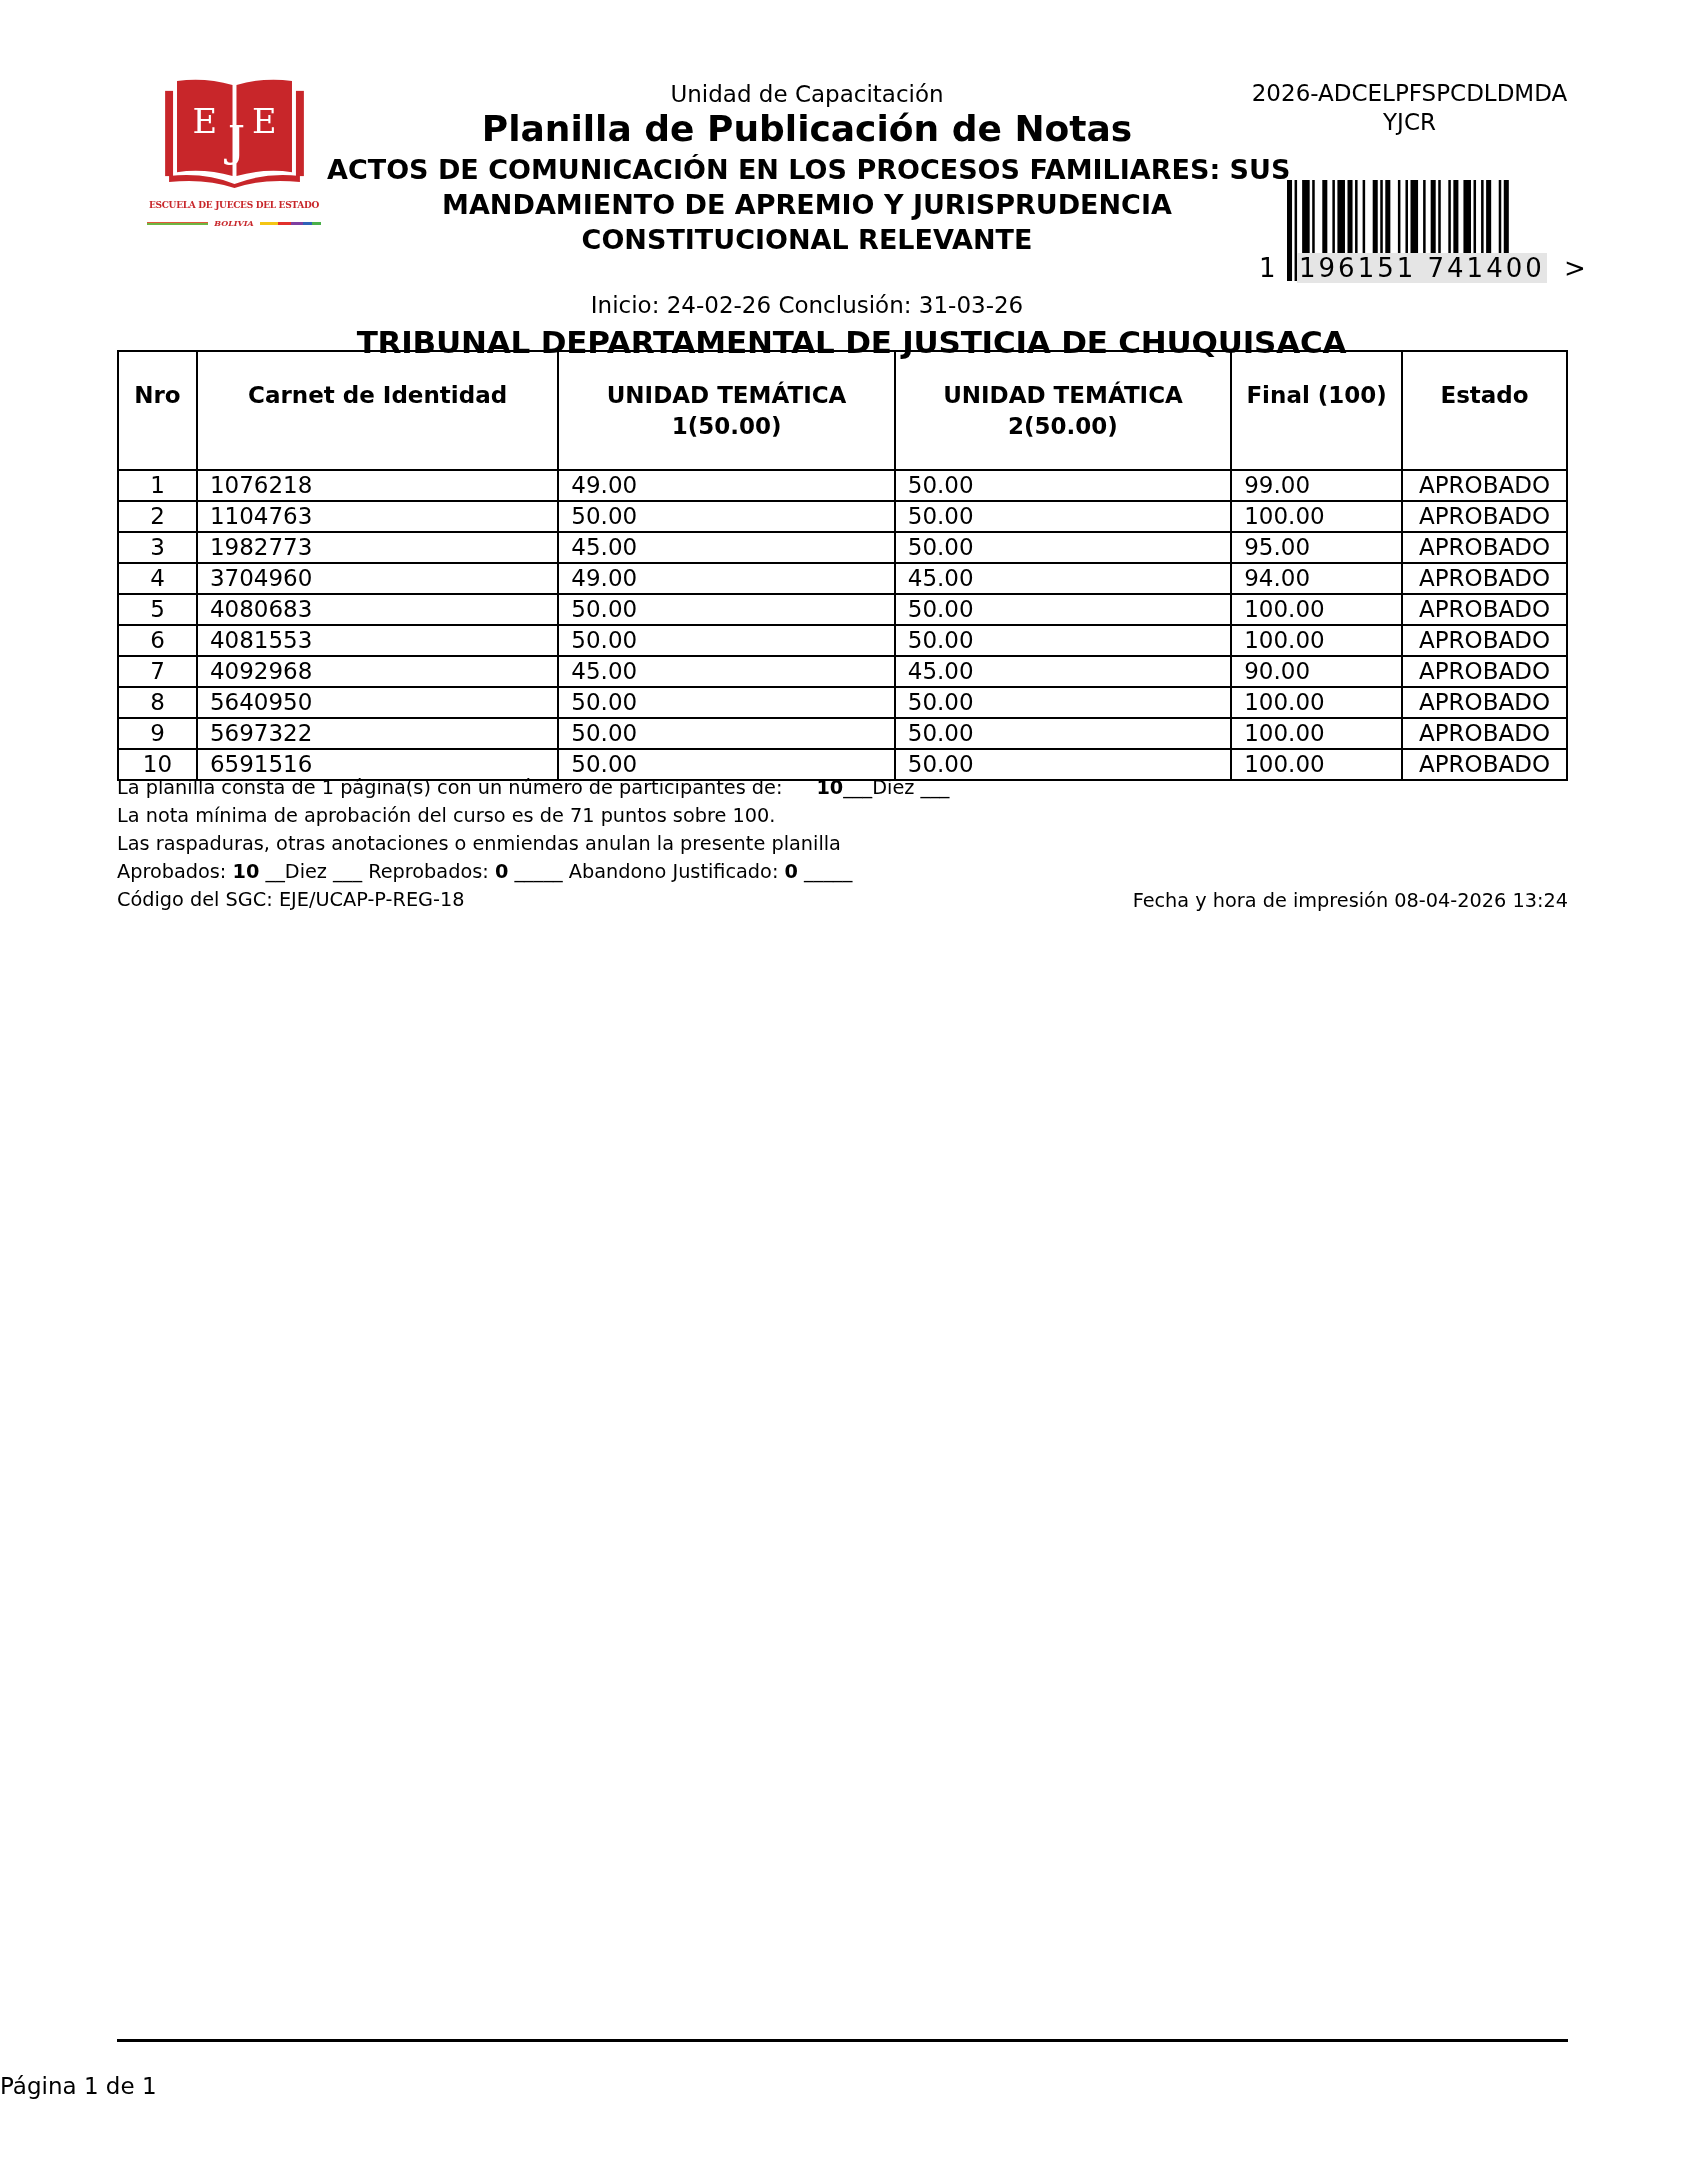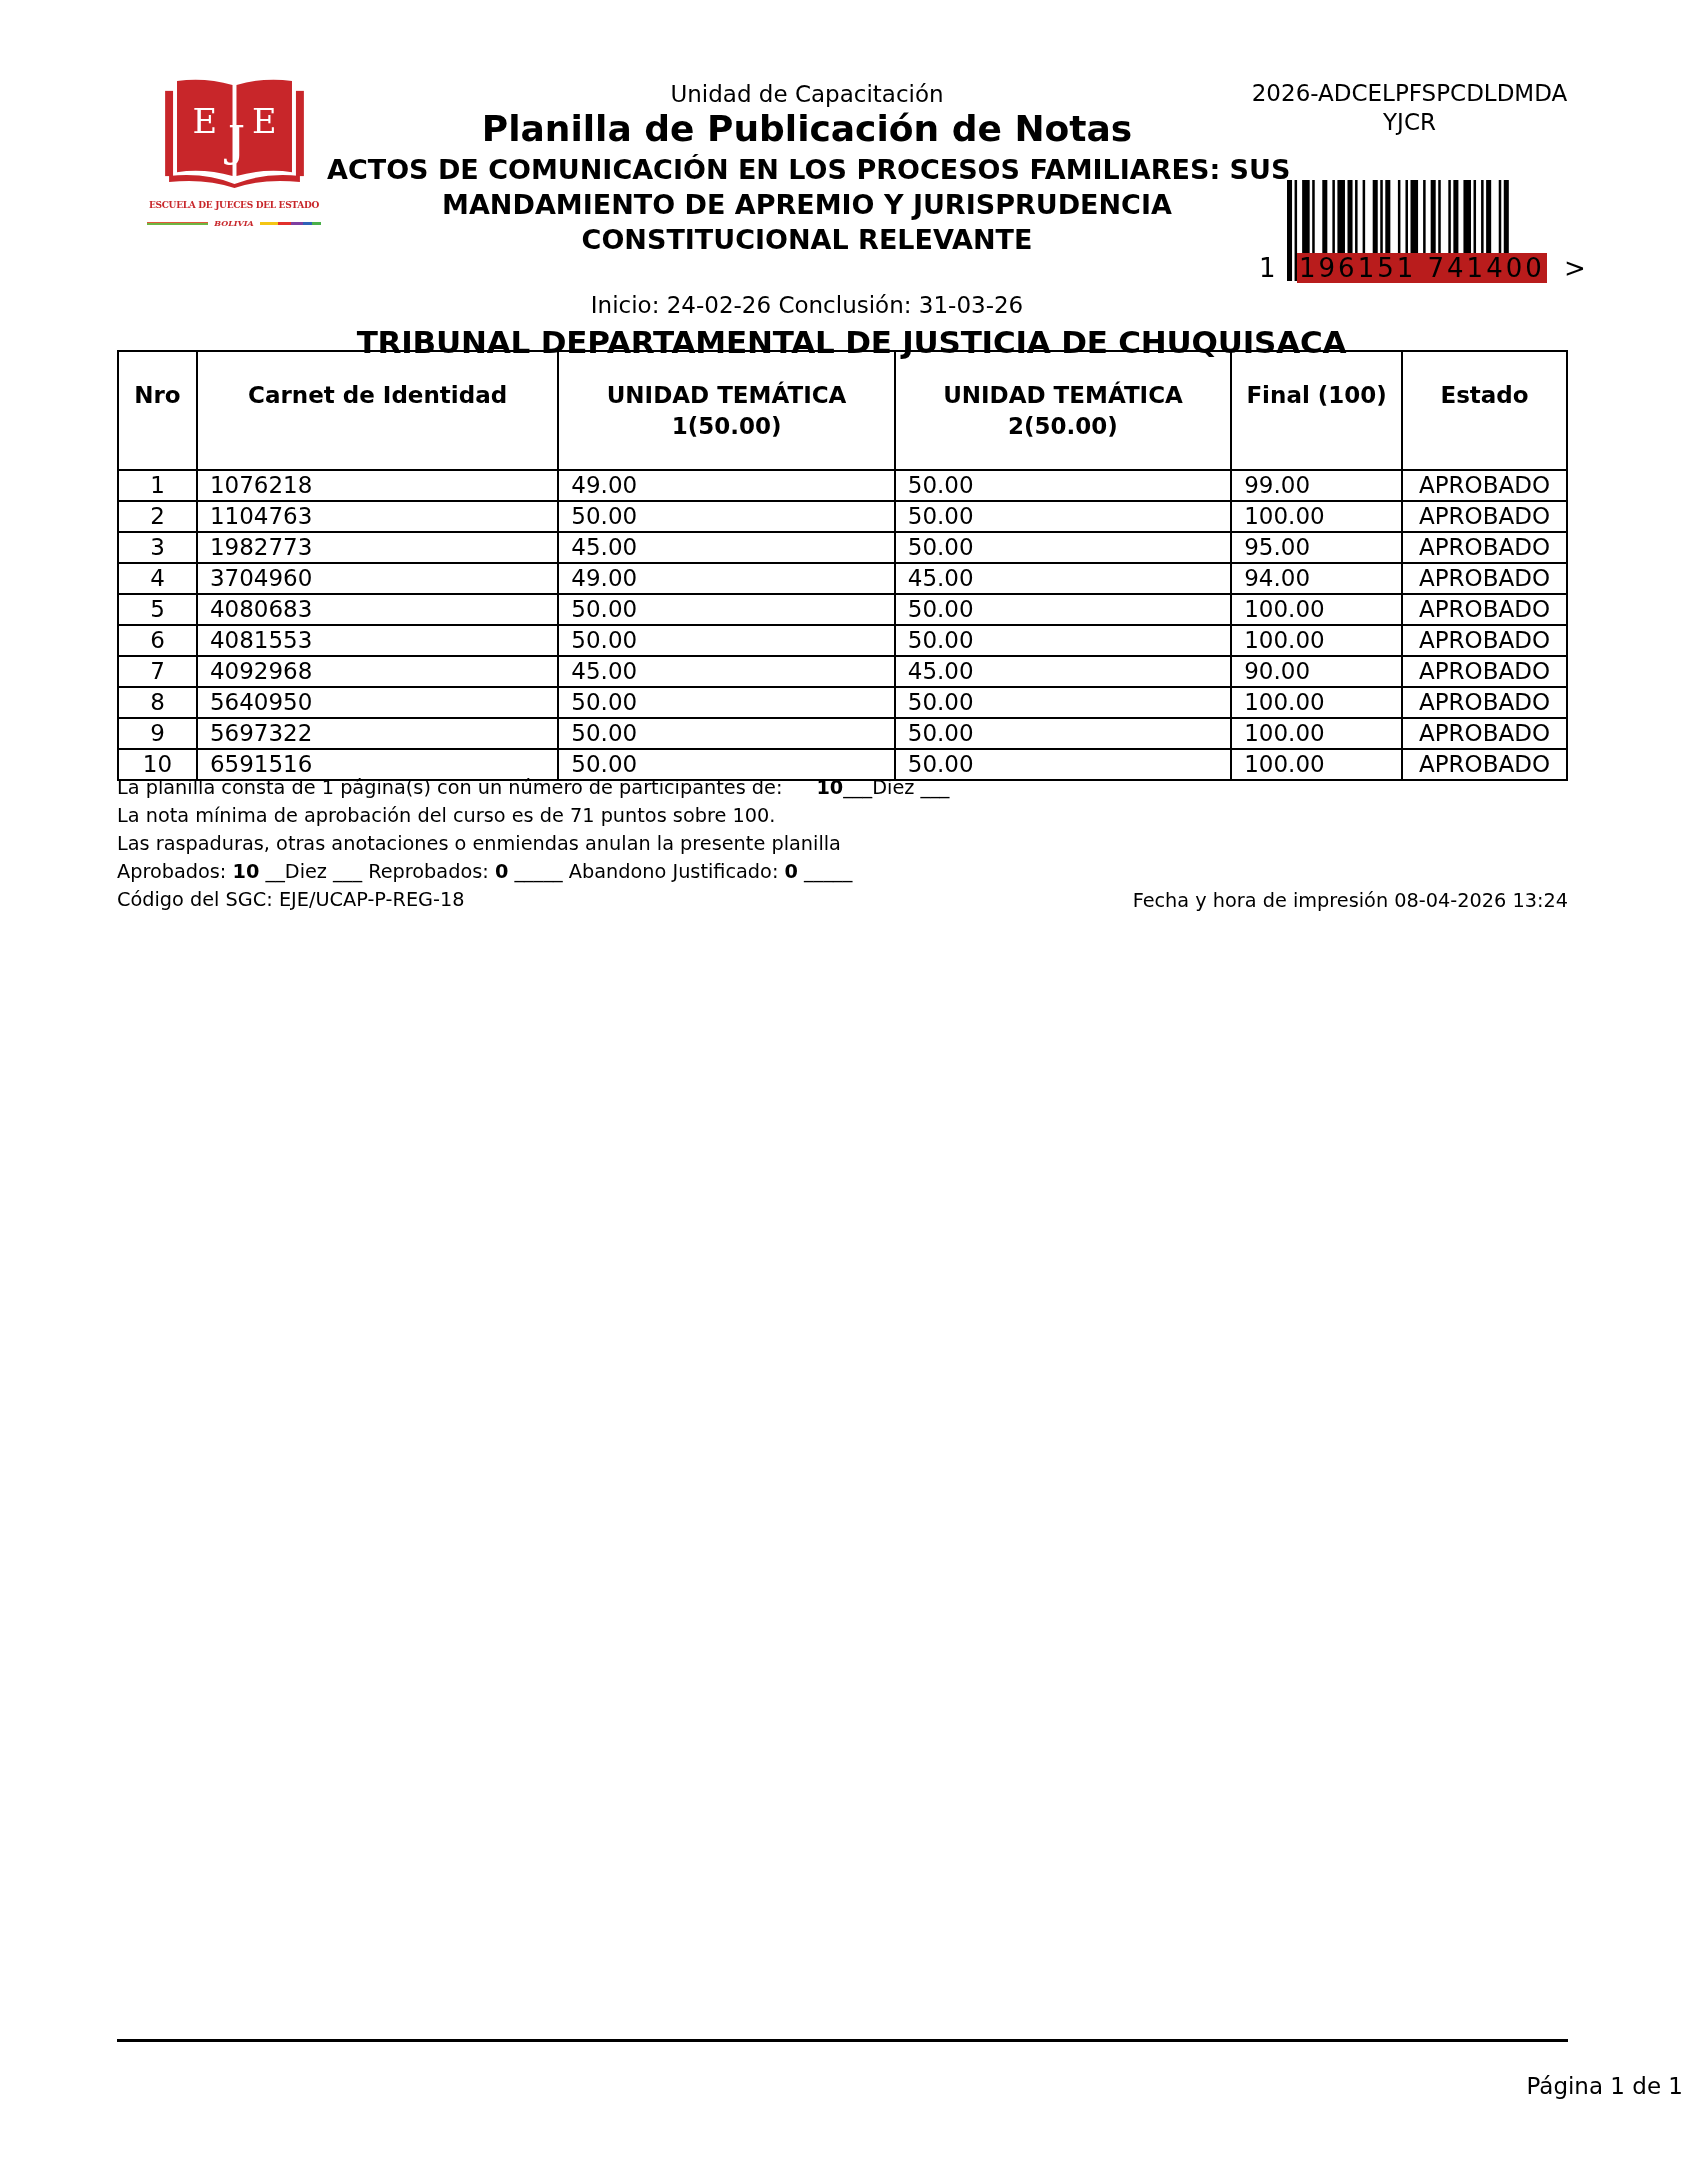--- a/index.html
+++ b/index.html
@@ -29,21 +29,21 @@
   .hdr-dates { top: 290px; font-size: 23px; line-height: 30px; }
   .hdr-tribunal { position: absolute; left: 327px; width: 1049px; top: 325px; text-align: center;
                   font-size: 31px; font-weight: bold; line-height: 34px; letter-spacing: -0.2px; }
 
   
   .code { position: absolute; right: 115px; top: 79px; width: 317px; text-align: center;
           font-size: 23px; line-height: 29px; word-break: break-all; }
   .barcode { position: absolute; left: 1287px; top: 180px; width: 257px; height: 101px; }
   .barcode-left-digit { position: absolute; left: 1259px; top: 253px; font-size: 26px; line-height: 30px; }
   .barcode-digits { position: absolute; left: 1297px; top: 253px; font-size: 26px; line-height: 30px;
-                    letter-spacing: 3px; background: #b91c1c; padding: 0 2px; }
+                    letter-spacing: 3px; background: #e5e5e5; padding: 0 2px; }
   .barcode-arrow { position: absolute; left: 1564px; top: 253px; font-size: 26px; line-height: 30px; }
 
   
   table.grades { position: absolute; left: 117px; top: 350px; width: 1451px; border-collapse: collapse; }
   table.grades th, table.grades td { border: 2.5px solid #000; font-size: 23px; }
   table.grades th { font-weight: bold; vertical-align: top; height: 89px; padding: 28px 6px 0 6px;
                     line-height: 31px; text-align: center; }
   table.grades td { height: 29px; line-height: 29px; padding: 0 12px; text-align: left; }
   table.grades td.c-nro { text-align: center; padding: 0; }
   table.grades td.c-estado { text-align: center; padding: 0; }
@@ -57,21 +57,21 @@
   
   .notes { position: absolute; left: 117px; top: 774px; font-size: 19.3px; line-height: 28px; }
   .notes .row { white-space: nowrap; }
   .notes b { font-weight: bold; }
   .gap-sm { display: inline-block; width: 34px; }
   .printed { position: absolute; right: 115px; top: 887px; font-size: 19.3px; line-height: 28px; }
 
   
   .footer-rule { position: absolute; left: 117px; top: 2039px; width: 1451px; height: 0;
                  border-top: 3px solid #000; }
-  .page-num { position: absolute; left: 0; width: 1683px; top: 2071px; text-align: right;
+  .page-num { position: absolute; left: 0; width: 1683px; top: 2071px; text-align: left;
               font-size: 23px; line-height: 30px; }
 </style>
 </head>
 <body>
 
 <div class="logo">
   <svg class="logo-book" viewBox="0 0 140 112">
 
     <rect x="0" y="14" width="8" height="86" fill="#c8262a"></rect>
     <rect x="132" y="14" width="8" height="86" fill="#c8262a"></rect>

